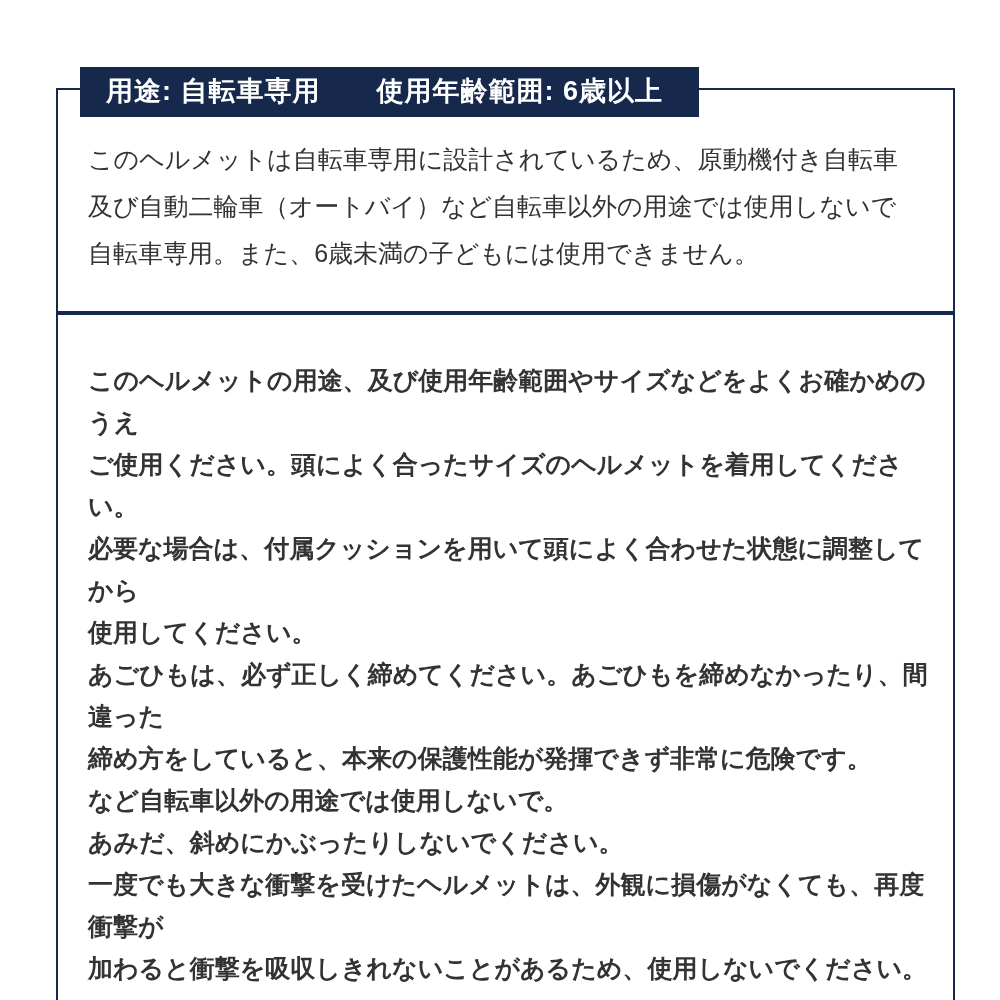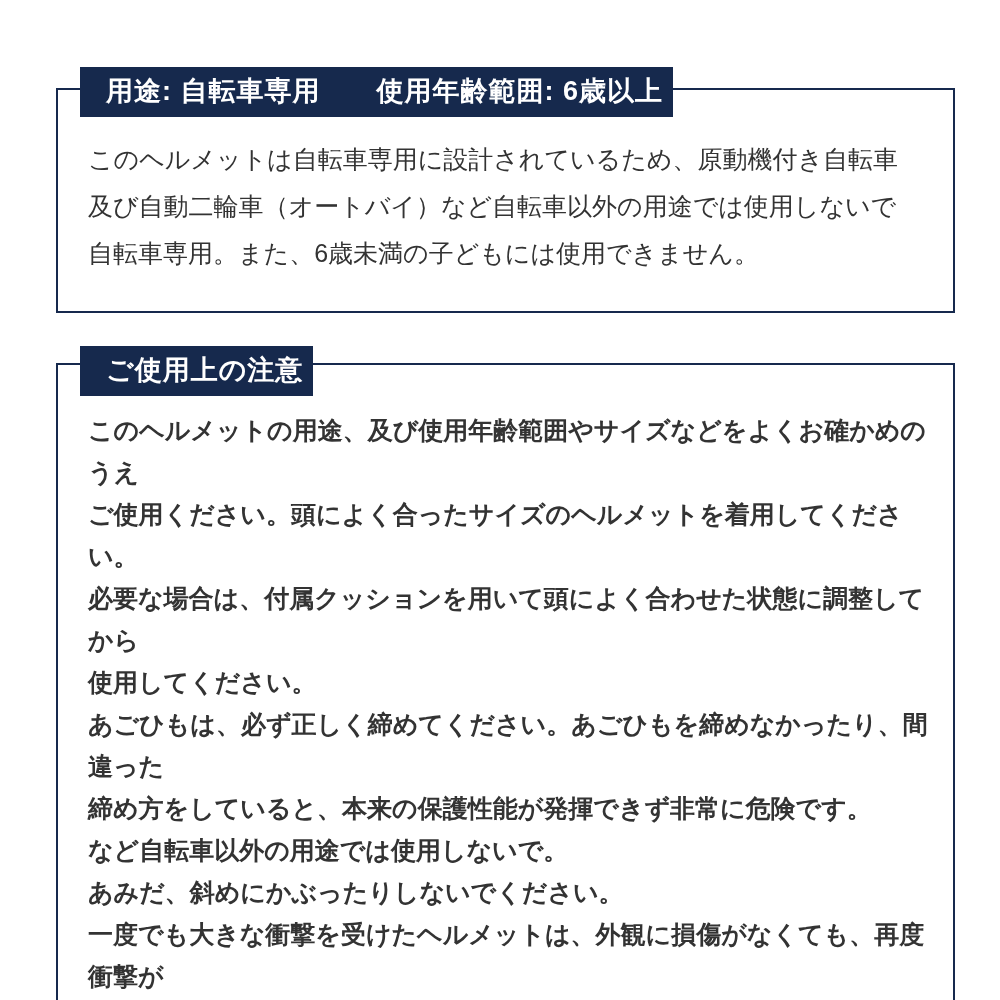--- a/index.html
+++ b/index.html
@@ -25,21 +25,21 @@
   }
   .badge {
     display: inline-block;
     position: relative;
     z-index: 2;
     background: #16294d;
     color: #ffffff;
     font-weight: bold;
     font-size: 27px;
     line-height: 1;
-    padding: 11px 10px 12px 26px;
+    padding: 11px 36px 12px 26px;
     margin-left: 80px;
     letter-spacing: 1px;
     white-space: pre;
   }
   .box {
     box-sizing: border-box;
     position: relative;
     z-index: 1;
     border: 2px solid #16294d;
     margin-left: 56px;
@@ -68,21 +68,20 @@
 <section class="section section-usage">
   <div class="badge">用途: 自転車専用　　使用年齢範囲: 6歳以上</div>
   <div class="box box-usage">
     <p class="line">このヘルメットは自転車専用に設計されているため、原動機付き自転車</p>
     <p class="line">及び自動二輪車（オートバイ）など自転車以外の用途では使用しないで</p>
     <p class="line">自転車専用。また、6歳未満の子どもには使用できません。</p>
   </div>
 </section>
 
 <section class="section section-caution">
-  <div class="badge">ご使用上の注意</div>
   <div class="box box-caution">
     <p class="line">このヘルメットの用途、及び使用年齢範囲やサイズなどをよくお確かめのうえ</p>
     <p class="line">ご使用ください。頭によく合ったサイズのヘルメットを着用してください。</p>
     <p class="line">必要な場合は、付属クッションを用いて頭によく合わせた状態に調整してから</p>
     <p class="line">使用してください。</p>
     <p class="line">あごひもは、必ず正しく締めてください。あごひもを締めなかったり、間違った</p>
     <p class="line">締め方をしていると、本来の保護性能が発揮できず非常に危険です。</p>
     <p class="line">など自転車以外の用途では使用しないで。</p>
     <p class="line">あみだ、斜めにかぶったりしないでください。</p>
     <p class="line">一度でも大きな衝撃を受けたヘルメットは、外観に損傷がなくても、再度衝撃が</p>

